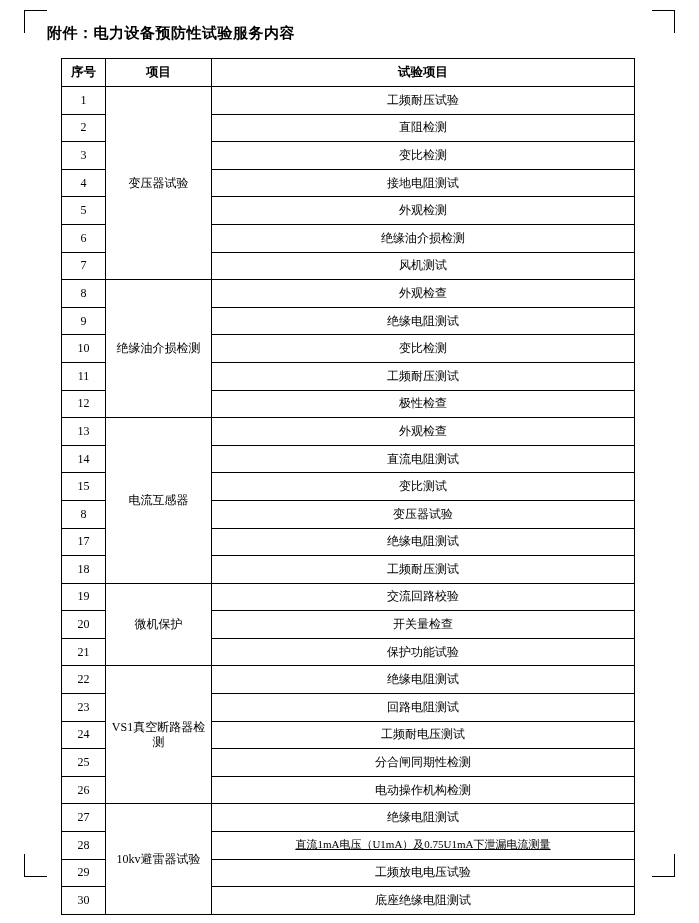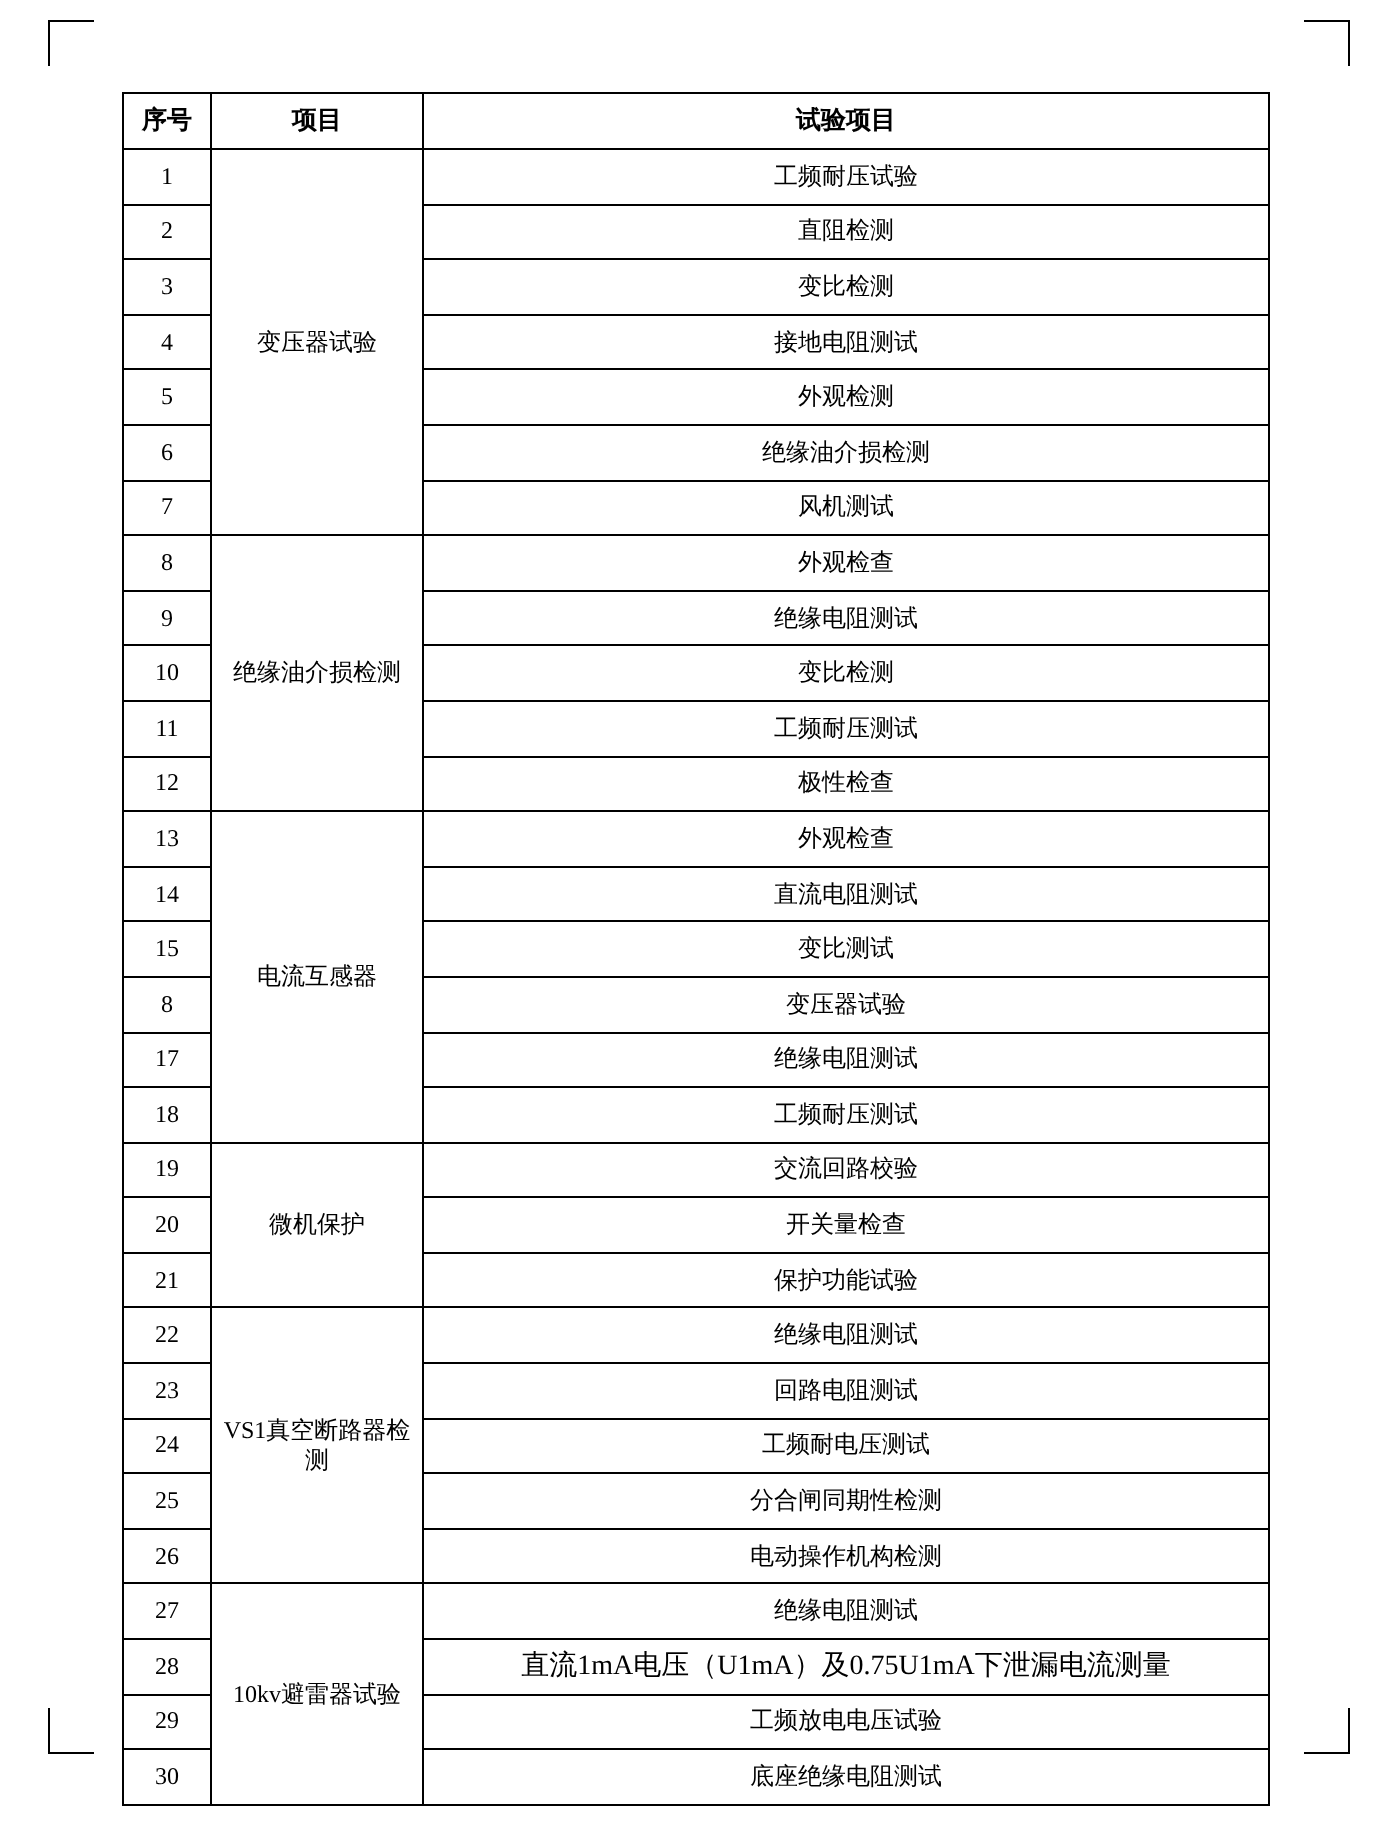--- a/index.html
+++ b/index.html
@@ -37,21 +37,21 @@
     top: 24px;
     left: 47px;
     font-size: 15px;
     font-weight: bold;
     letter-spacing: 0.5px;
     white-space: nowrap;
   }
 
   .table-wrap {
     position: absolute;
-    top: 46px;
+    top: 58px;
     left: 61px;
     width: 573px;
   }
   table.svc {
     border-collapse: collapse;
     width: 573px;
     table-layout: fixed;
   }
   table.svc td, table.svc th {
     border: 1px solid #000000;
@@ -77,33 +77,35 @@
     font-size: 12.5px;
     line-height: 1.7;
   }
   td.test-cell {
     font-size: 12.5px;
   }
   td.no-cell {
     font-size: 11.5px;
   }
   td.test-cell.small {
-    font-size: 14px;
+    font-size: 11px;
+    text-decoration: underline;
   }
 </style>
 </head>
 <body>
 
 <div class="page">
 
   <div class="crop tl"></div>
   <div class="crop tr"></div>
   <div class="crop bl"></div>
   <div class="crop br"></div>
 
+  <div class="doc-title">附件：电力设备预防性试验服务内容</div>
 
   <div class="table-wrap">
     <table class="svc">
       <colgroup>
         <col class="col-no">
         <col class="col-item">
         <col class="col-test">
       </colgroup>
       <thead>
         <tr>

